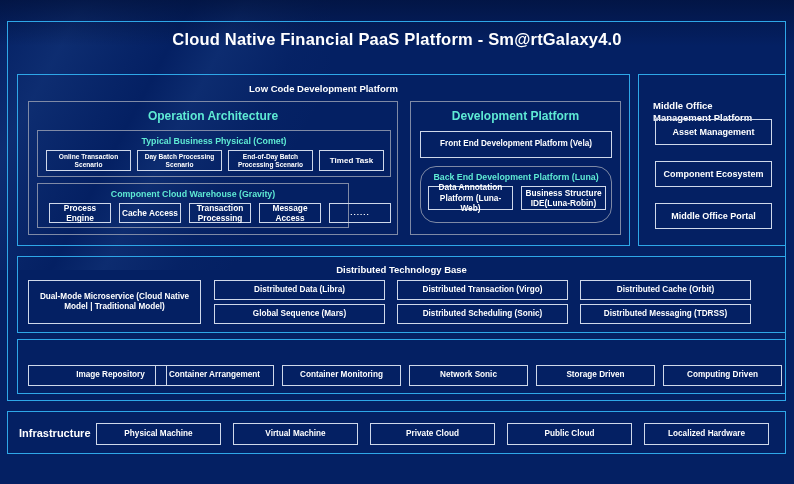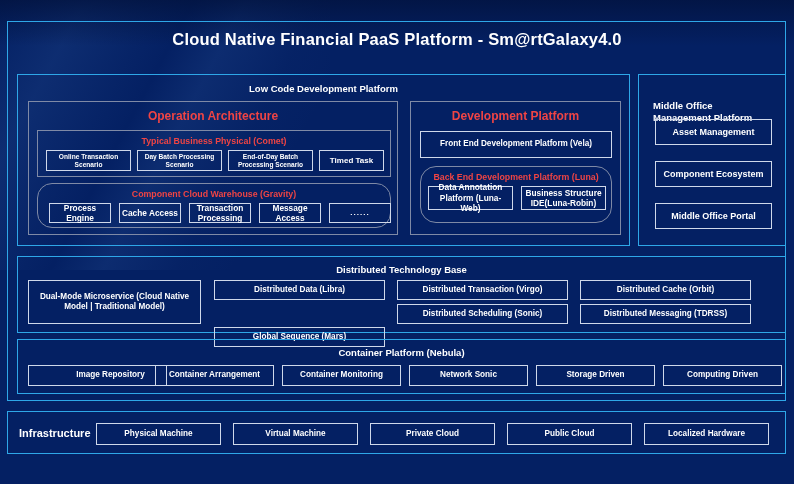--- a/index.html
+++ b/index.html
@@ -24,21 +24,21 @@
 
   .title{position:absolute;left:0;top:30px;width:794px;text-align:center;
     font-size:16.5px;font-weight:bold;letter-spacing:.2px;color:#ffffff;}
 
   
   .panel{position:absolute;box-sizing:border-box;border:1.2px solid #2ea7e8;}
   .panel-hd{position:absolute;left:0;width:100%;text-align:center;font-size:9.5px;font-weight:bold;color:#ffffff;}
 
   
   .grp{position:absolute;box-sizing:border-box;border:1.2px solid #7f8aa6;}
-  .grp-hd{position:absolute;left:0;width:100%;text-align:center;font-size:8.8px;font-weight:bold;color:#ef4444;}
+  .grp-hd{position:absolute;left:0;width:100%;text-align:center;font-size:8.8px;font-weight:bold;color:#5eead4;}
 
   
   .box{position:absolute;box-sizing:border-box;border:1.1px solid #cfd8ea;
     display:flex;align-items:center;justify-content:center;text-align:center;
     font-size:8.3px;line-height:10.5px;color:#ffffff;font-weight:bold;padding:0 2px;}
   .box.sm{font-size:6.6px;line-height:8px;font-weight:bold;}
   .box.md{font-size:8.2px;line-height:10.5px;}
   .box.ovf{overflow:visible;}
   .box.lg{font-size:9px;}
 
@@ -65,21 +65,21 @@
       <div class="grp-hd" style="top:7px;font-size:12px;">Operation Architecture</div>
 
       <div class="grp" style="left:8px;top:28px;width:354px;height:47px;">
         <div class="grp-hd" style="top:5px;">Typical Business Physical (Comet)</div>
         <div class="box sm" style="left:8px;top:19px;width:85px;height:21px;">Online Transaction Scenario</div>
         <div class="box sm" style="left:99px;top:19px;width:85px;height:21px;">Day Batch Processing Scenario</div>
         <div class="box sm" style="left:190px;top:19px;width:85px;height:21px;">End-of-Day Batch Processing Scenario</div>
         <div class="box sm" style="left:281px;top:19px;width:65px;height:21px;font-size:8px;">Timed Task</div>
       </div>
 
-      <div class="grp" style="left:8px;top:81px;width:354px;height:45px;border-radius:15px;">
+      <div class="grp" style="left:8px;top:81px;width:312px;height:45px;">
         <div class="grp-hd" style="top:5px;">Component Cloud Warehouse (Gravity)</div>
         <div class="box" style="left:11px;top:19px;width:62px;height:20px;">Process Engine</div>
         <div class="box" style="left:81px;top:19px;width:62px;height:20px;">Cache Access</div>
         <div class="box" style="left:151px;top:19px;width:62px;height:20px;">Transaction Processing</div>
         <div class="box" style="left:221px;top:19px;width:62px;height:20px;">Message Access</div>
         <div class="box dots" style="left:291px;top:19px;width:62px;height:20px;">......</div>
       </div>
     </div>
 
     <div class="grp" style="left:392px;top:26px;width:211px;height:134px;">
@@ -101,31 +101,30 @@
     <div class="box lg" style="left:16px;top:86px;width:117px;height:26px;">Component Ecosystem</div>
     <div class="box lg" style="left:16px;top:128px;width:117px;height:26px;">Middle Office Portal</div>
   </div>
 
   <div class="panel" style="left:17px;top:256px;width:769px;height:77px;">
     <div class="panel-hd" style="top:7px;">Distributed Technology Base</div>
 
     <div class="box md" style="left:10px;top:23px;width:173px;height:44px;">Dual-Mode Microservice (Cloud Native Model | Traditional Model)</div>
 
     <div class="box md" style="left:196px;top:23px;width:171px;height:20px;">Distributed Data (Libra)</div>
-    <div class="box md" style="left:196px;top:47px;width:171px;height:20px;margin-top:23px;">Global Sequence (Mars)</div>
+    <div class="box md" style="left:196px;top:47px;width:171px;height:20px;">Global Sequence (Mars)</div>
 
     <div class="box md" style="left:379px;top:23px;width:171px;height:20px;">Distributed Transaction (Virgo)</div>
     <div class="box md" style="left:379px;top:47px;width:171px;height:20px;">Distributed Scheduling (Sonic)</div>
 
     <div class="box md" style="left:562px;top:23px;width:171px;height:20px;">Distributed Cache (Orbit)</div>
     <div class="box md" style="left:562px;top:47px;width:171px;height:20px;">Distributed Messaging (TDRSS)</div>
   </div>
 
   <div class="panel" style="left:17px;top:339px;width:769px;height:55px;">
-    <div class="panel-hd" style="top:7px;">Container Platform (Nebula)</div>
     <div class="box md" style="left:10px;top:25px;width:139px;height:21px;padding-left:28px;">Image Repository</div>
     <div class="box md" style="left:137px;top:25px;width:119px;height:21px;">Container Arrangement</div>
     <div class="box md" style="left:264px;top:25px;width:119px;height:21px;">Container Monitoring</div>
     <div class="box md" style="left:391px;top:25px;width:119px;height:21px;">Network Sonic</div>
     <div class="box md" style="left:518px;top:25px;width:119px;height:21px;">Storage Driven</div>
     <div class="box md" style="left:645px;top:25px;width:119px;height:21px;">Computing Driven</div>
   </div>
 
   <div class="panel" style="left:7px;top:411px;width:779px;height:43px;">
     <div class="sec-title" style="left:11px;top:15px;">Infrastructure</div>

